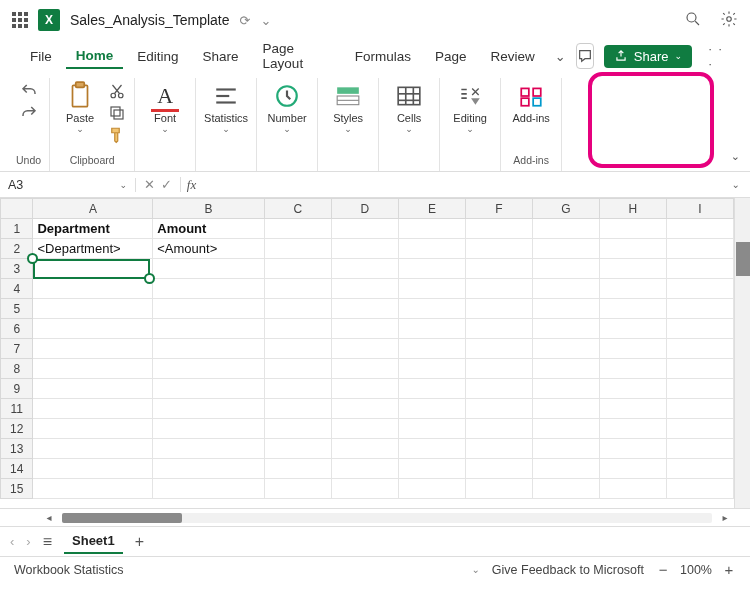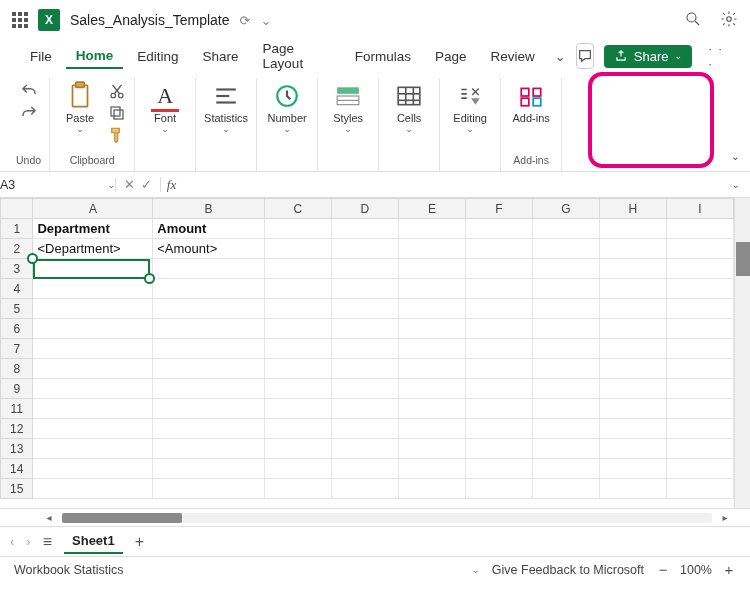--- a/index.html
+++ b/index.html
@@ -42,21 +42,21 @@
   .qlik-box { position: absolute; right: 36px; top: 0px; width: 126px; height: 96px; border: 4px solid #e6007e; border-radius: 14px; z-index: 5; pointer-events: none; }
   .qlik-content { display: flex; flex-direction: column; align-items: center; gap: 3px; padding-top: 6px; }
   .qlik-ring { width: 26px; height: 26px; border: 3.5px solid #00a84f; border-radius: 50%; position: relative; }
   .qlik-ring::after { content: ""; position: absolute; right: -3px; bottom: -3px; width: 7px; height: 7px; border-right: 3.5px solid #00a84f; border-bottom: 3.5px solid #00a84f; transform: rotate(-45deg); }
   .qlik-pixels { width: 96px; height: 14px; background: repeating-linear-gradient(90deg,#c9c9c9 0 5px,#e2e2e2 5px 9px); filter: blur(1.5px); margin-top: 6px; }
 
   .ribbon-collapse { position: absolute; right: 10px; bottom: 8px; color: #555; font-size: 11px; }
 
   
   .formula-row { display: flex; align-items: center; height: 26px; border-bottom: 1px solid #ddd; }
-  .name-box { width: 116px; border-right: 1px solid #ddd; padding: 0 0; display: flex; align-items: center; justify-content: space-between; font-size: 12.5px; }
+  .name-box { width: 136px; border-right: 1px solid #ddd; padding: 0 8px; display: flex; align-items: center; justify-content: space-between; font-size: 12.5px; }
   .name-box .caret { font-size: 9px; color: #666; }
   .fx-controls { display: flex; align-items: center; gap: 6px; padding: 0 8px; color: #888; border-right: 1px solid #ddd; }
   .fx-controls span { font-size: 13px; }
   .fx-label { font-style: italic; font-family: "Times New Roman", serif; font-size: 13px; color: #555; padding: 0 6px; }
   .formula-input { flex: 1; padding: 0 6px; font-size: 12.5px; }
   .formula-expand { padding: 0 10px; color: #666; font-size: 10px; }
 
   
   .grid-wrap { position: relative; height: 310px; display: flex; }
   .grid { flex: 1; position: relative; overflow: hidden; }

